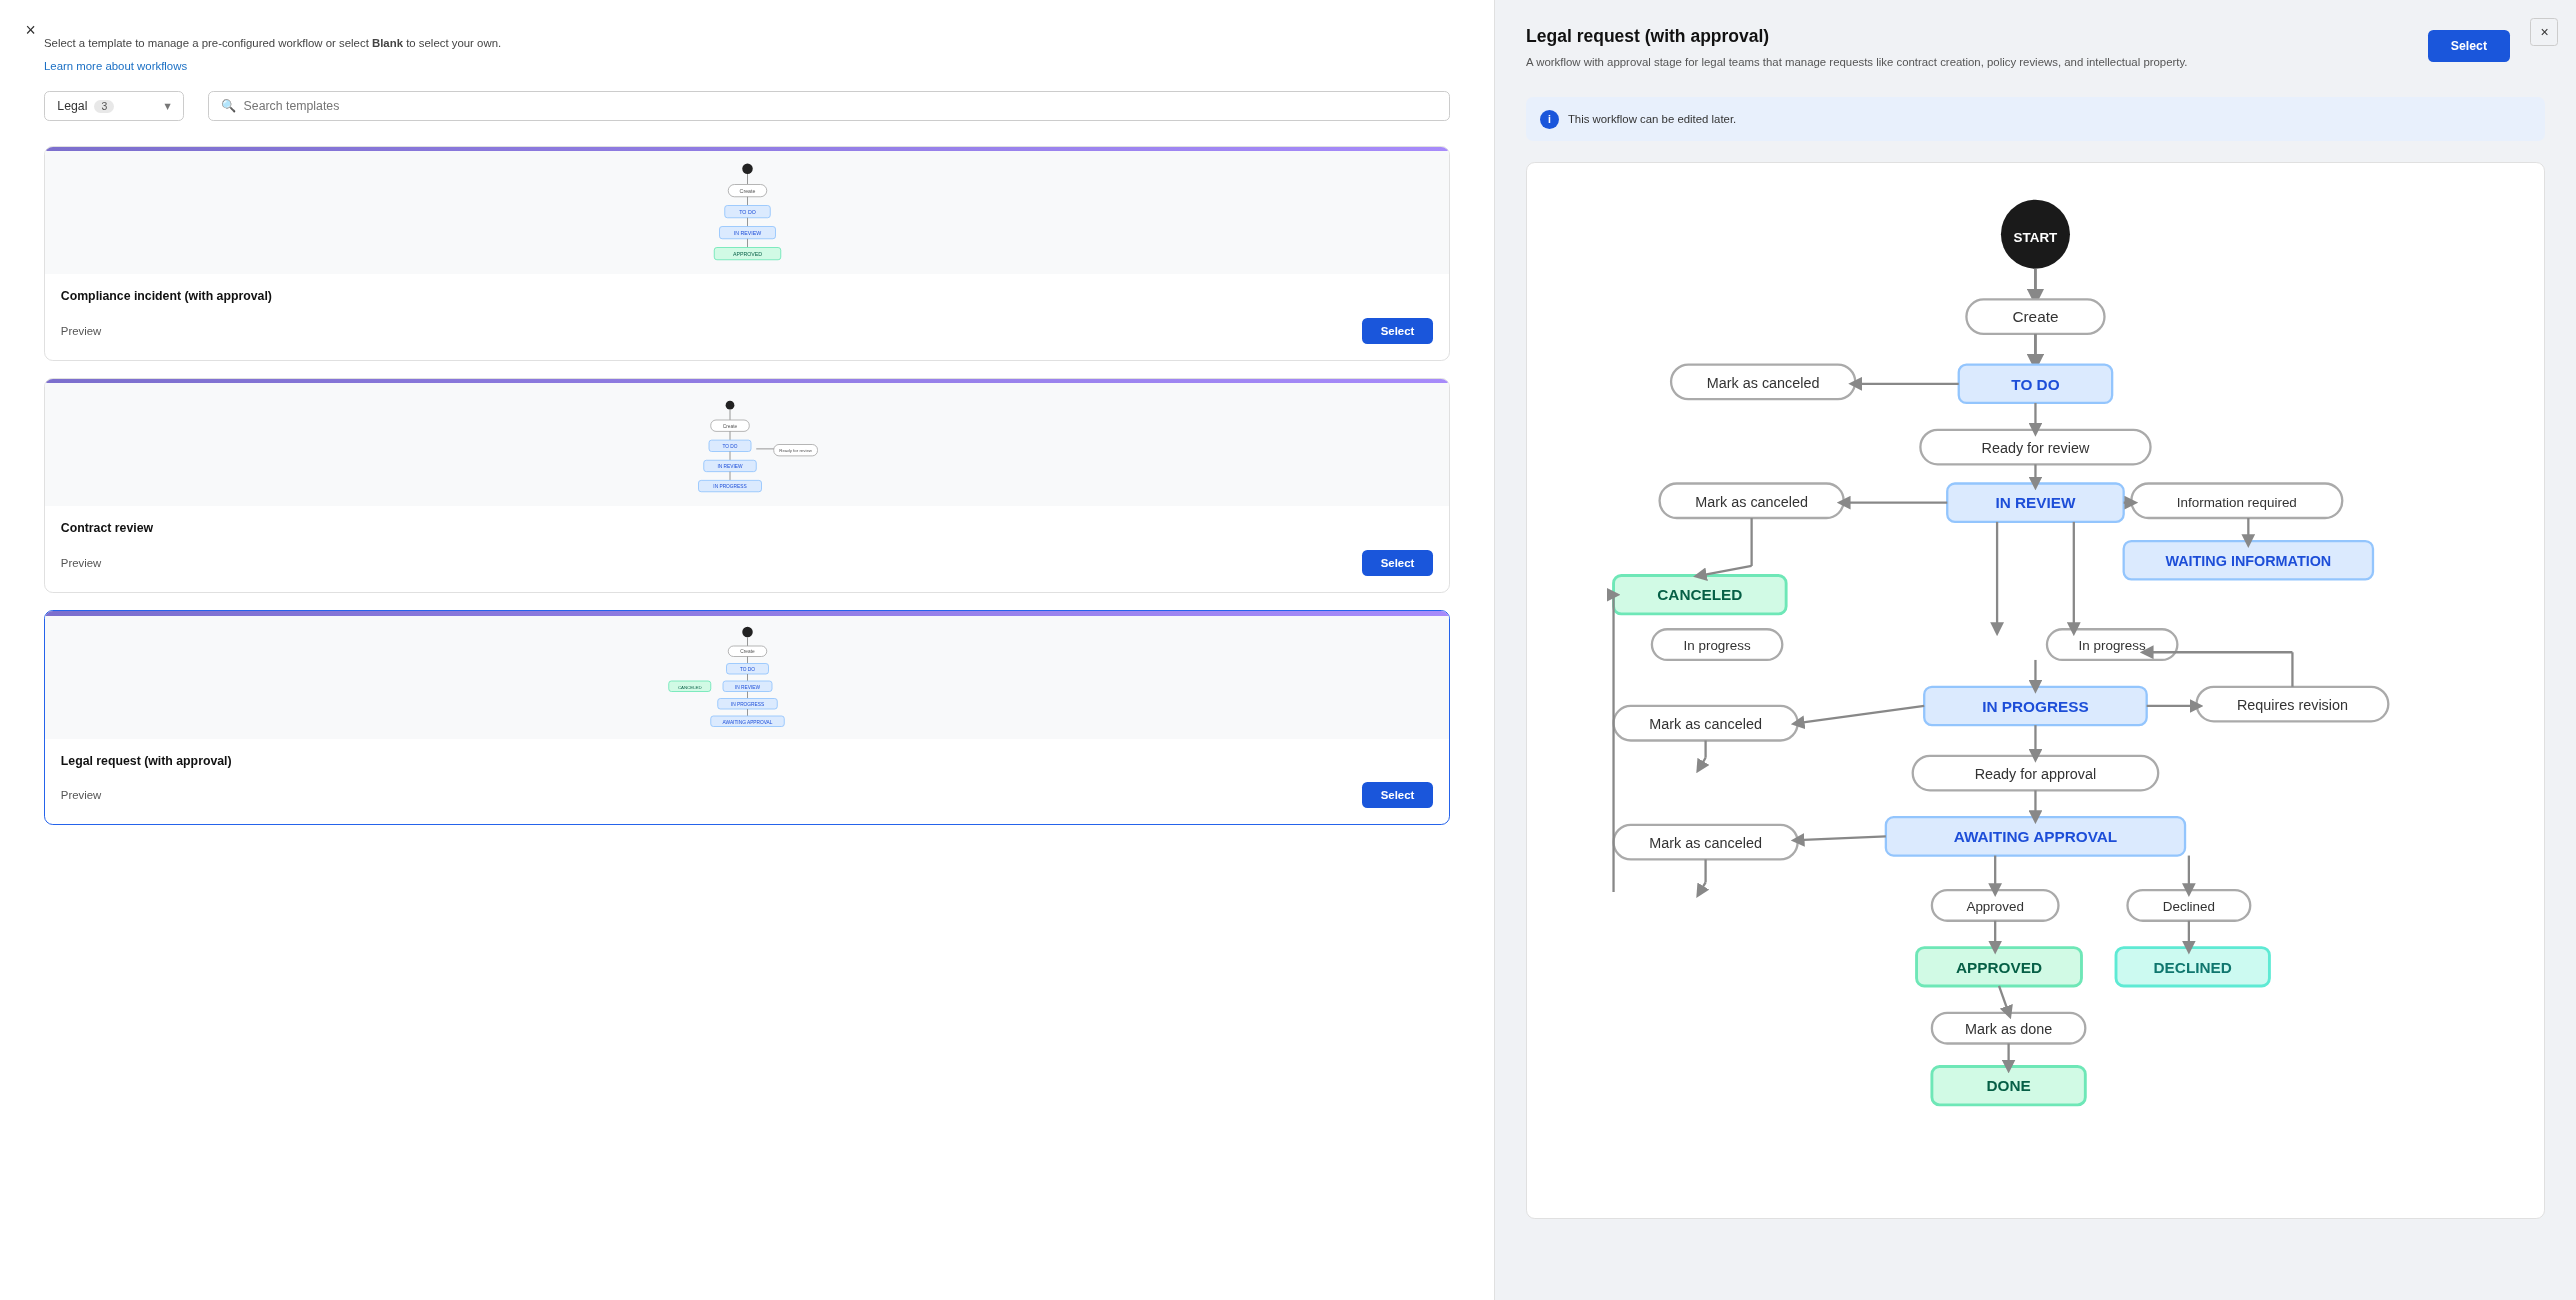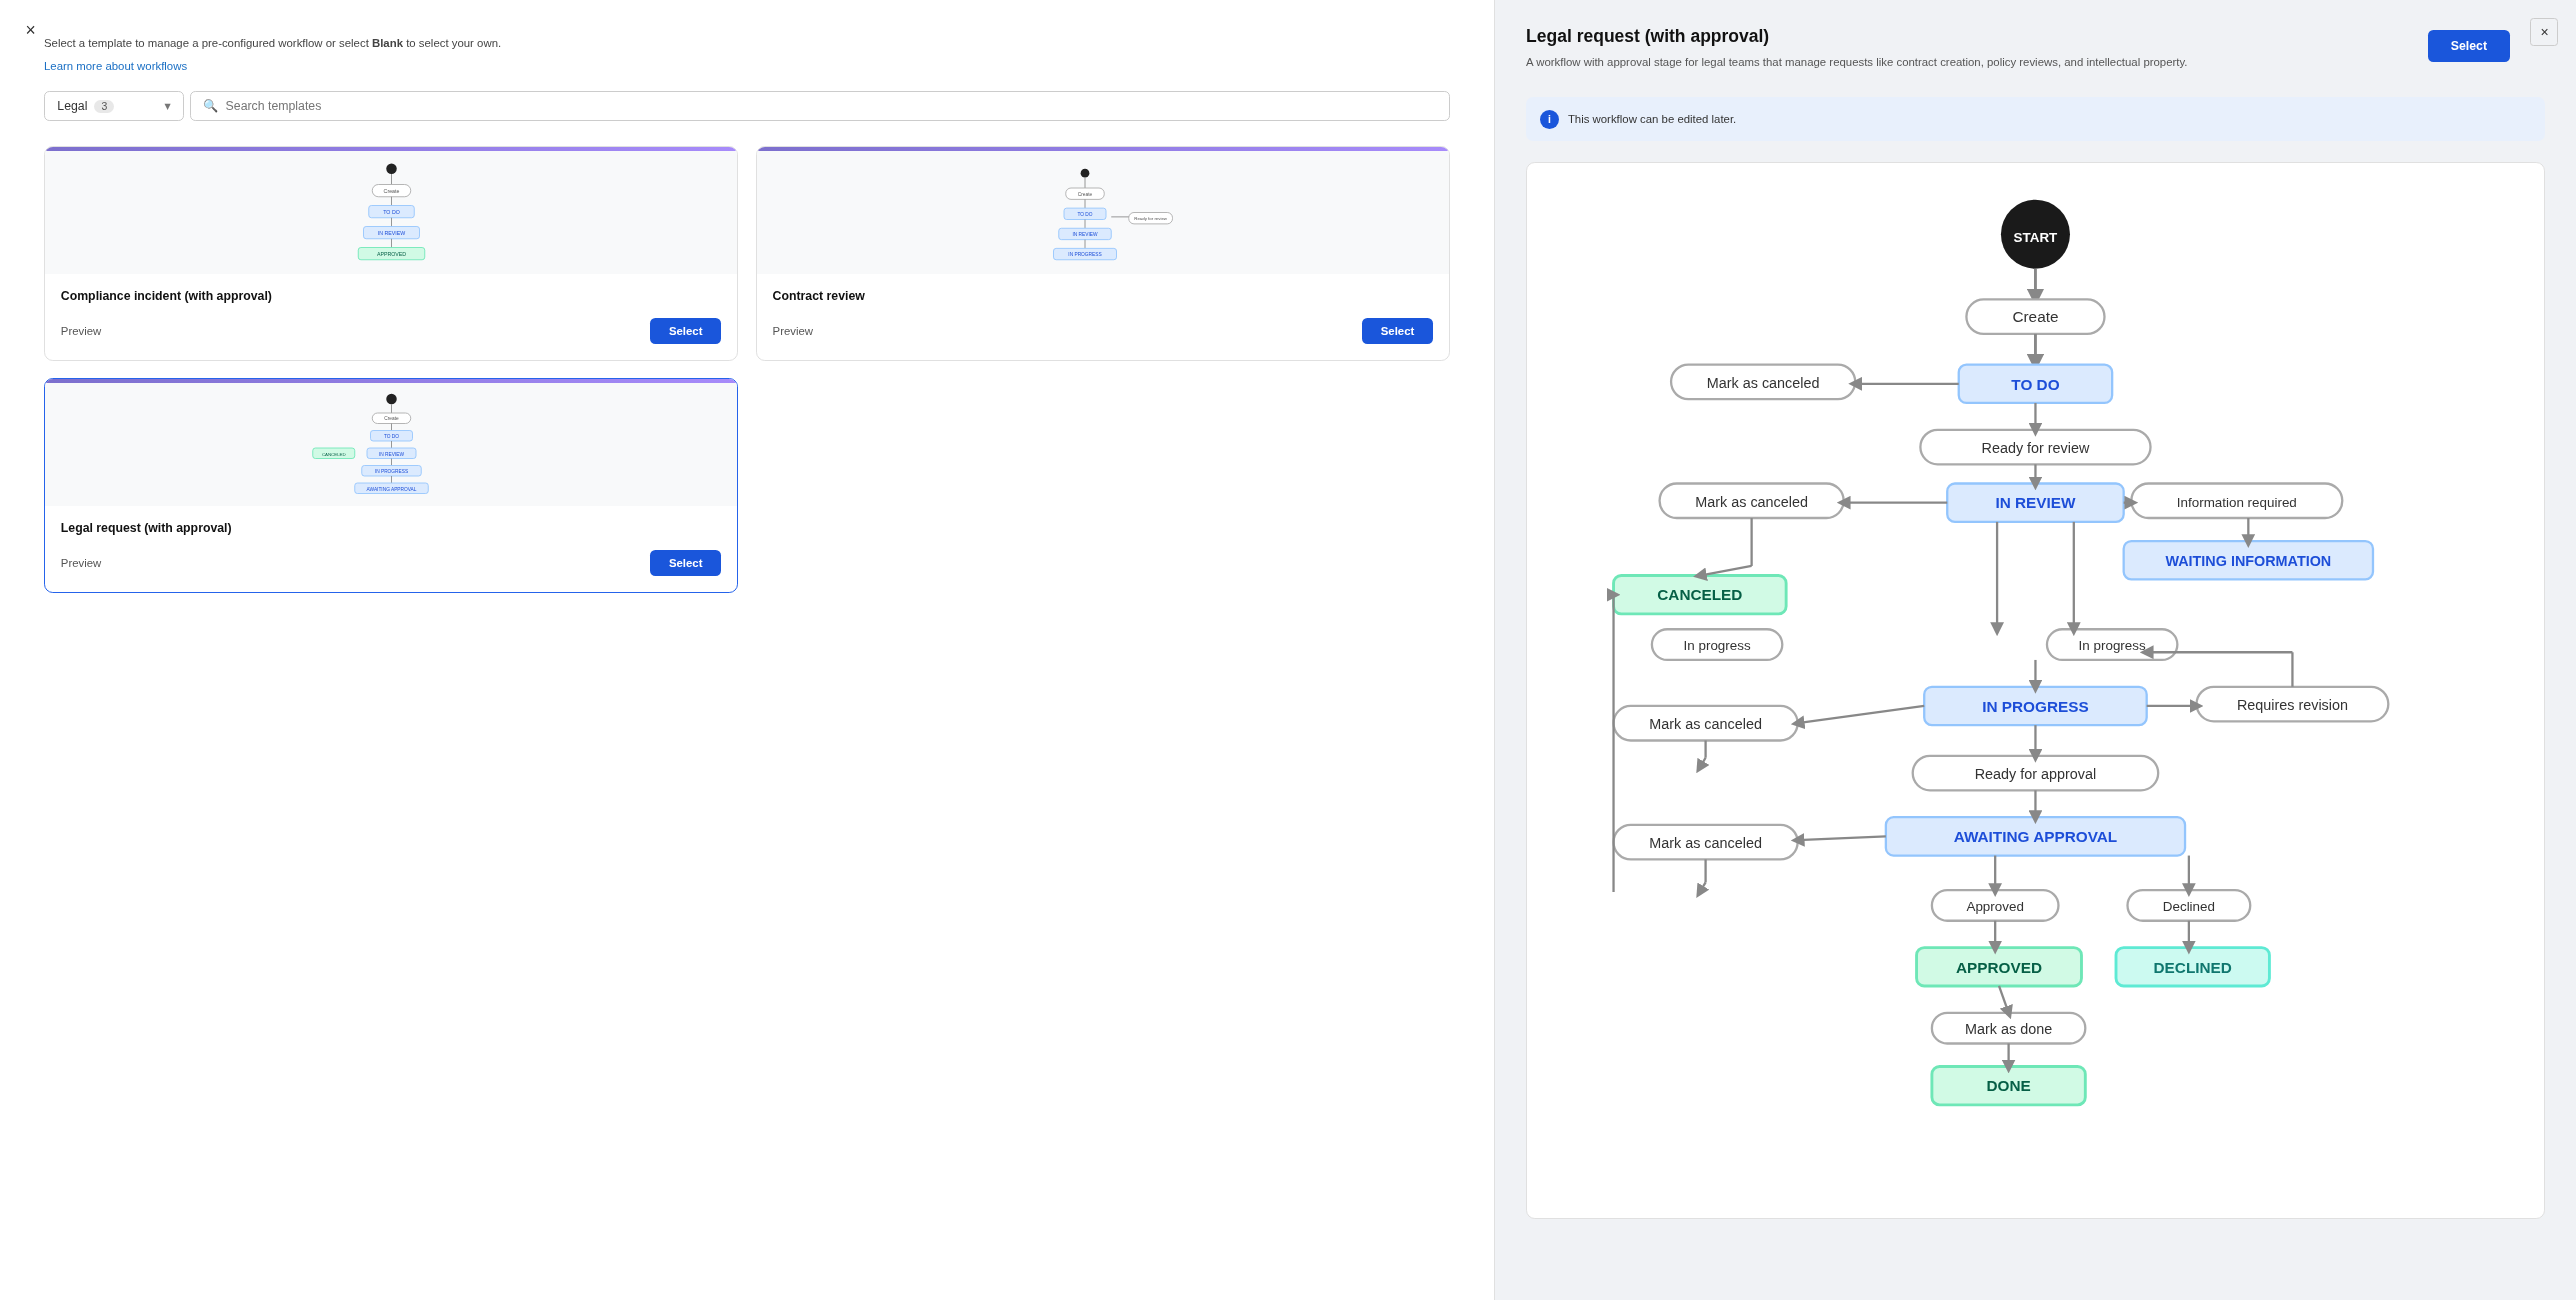--- a/index.html
+++ b/index.html
@@ -70,21 +70,21 @@
     .learn-link {
       font-size: 11.4px;
       color: #1a6fc4;
       text-decoration: none;
       display: inline-block;
       margin-bottom: 19px;
     }
 
     .filter-row {
       display: flex;
-      gap: 6px;
+      gap: 24px;
       margin-bottom: 24.5px;
       align-items: center;
     }
 
     .filter-select {
       display: flex;
       align-items: center;
       gap: 7px;
       border: 0.9px solid #ccc;
       border-radius: 5.3px;
@@ -126,21 +126,21 @@
       font-size: 12.3px;
       color: #555;
       background: transparent;
       width: 100%;
     }
 
     .search-icon { color: #888; font-size: 12.3px; }
 
     .cards-grid {
       display: grid;
-      grid-template-columns: 1fr 1fr;
+      grid-template-columns: 1fr;
       gap: 17.5px;
     }
 
     .card {
       border: 1.3px solid #e0e0e0;
       border-radius: 8.8px;
       overflow: hidden;
       background: #fff;
       cursor: pointer;
       transition: border-color 0.15s;

